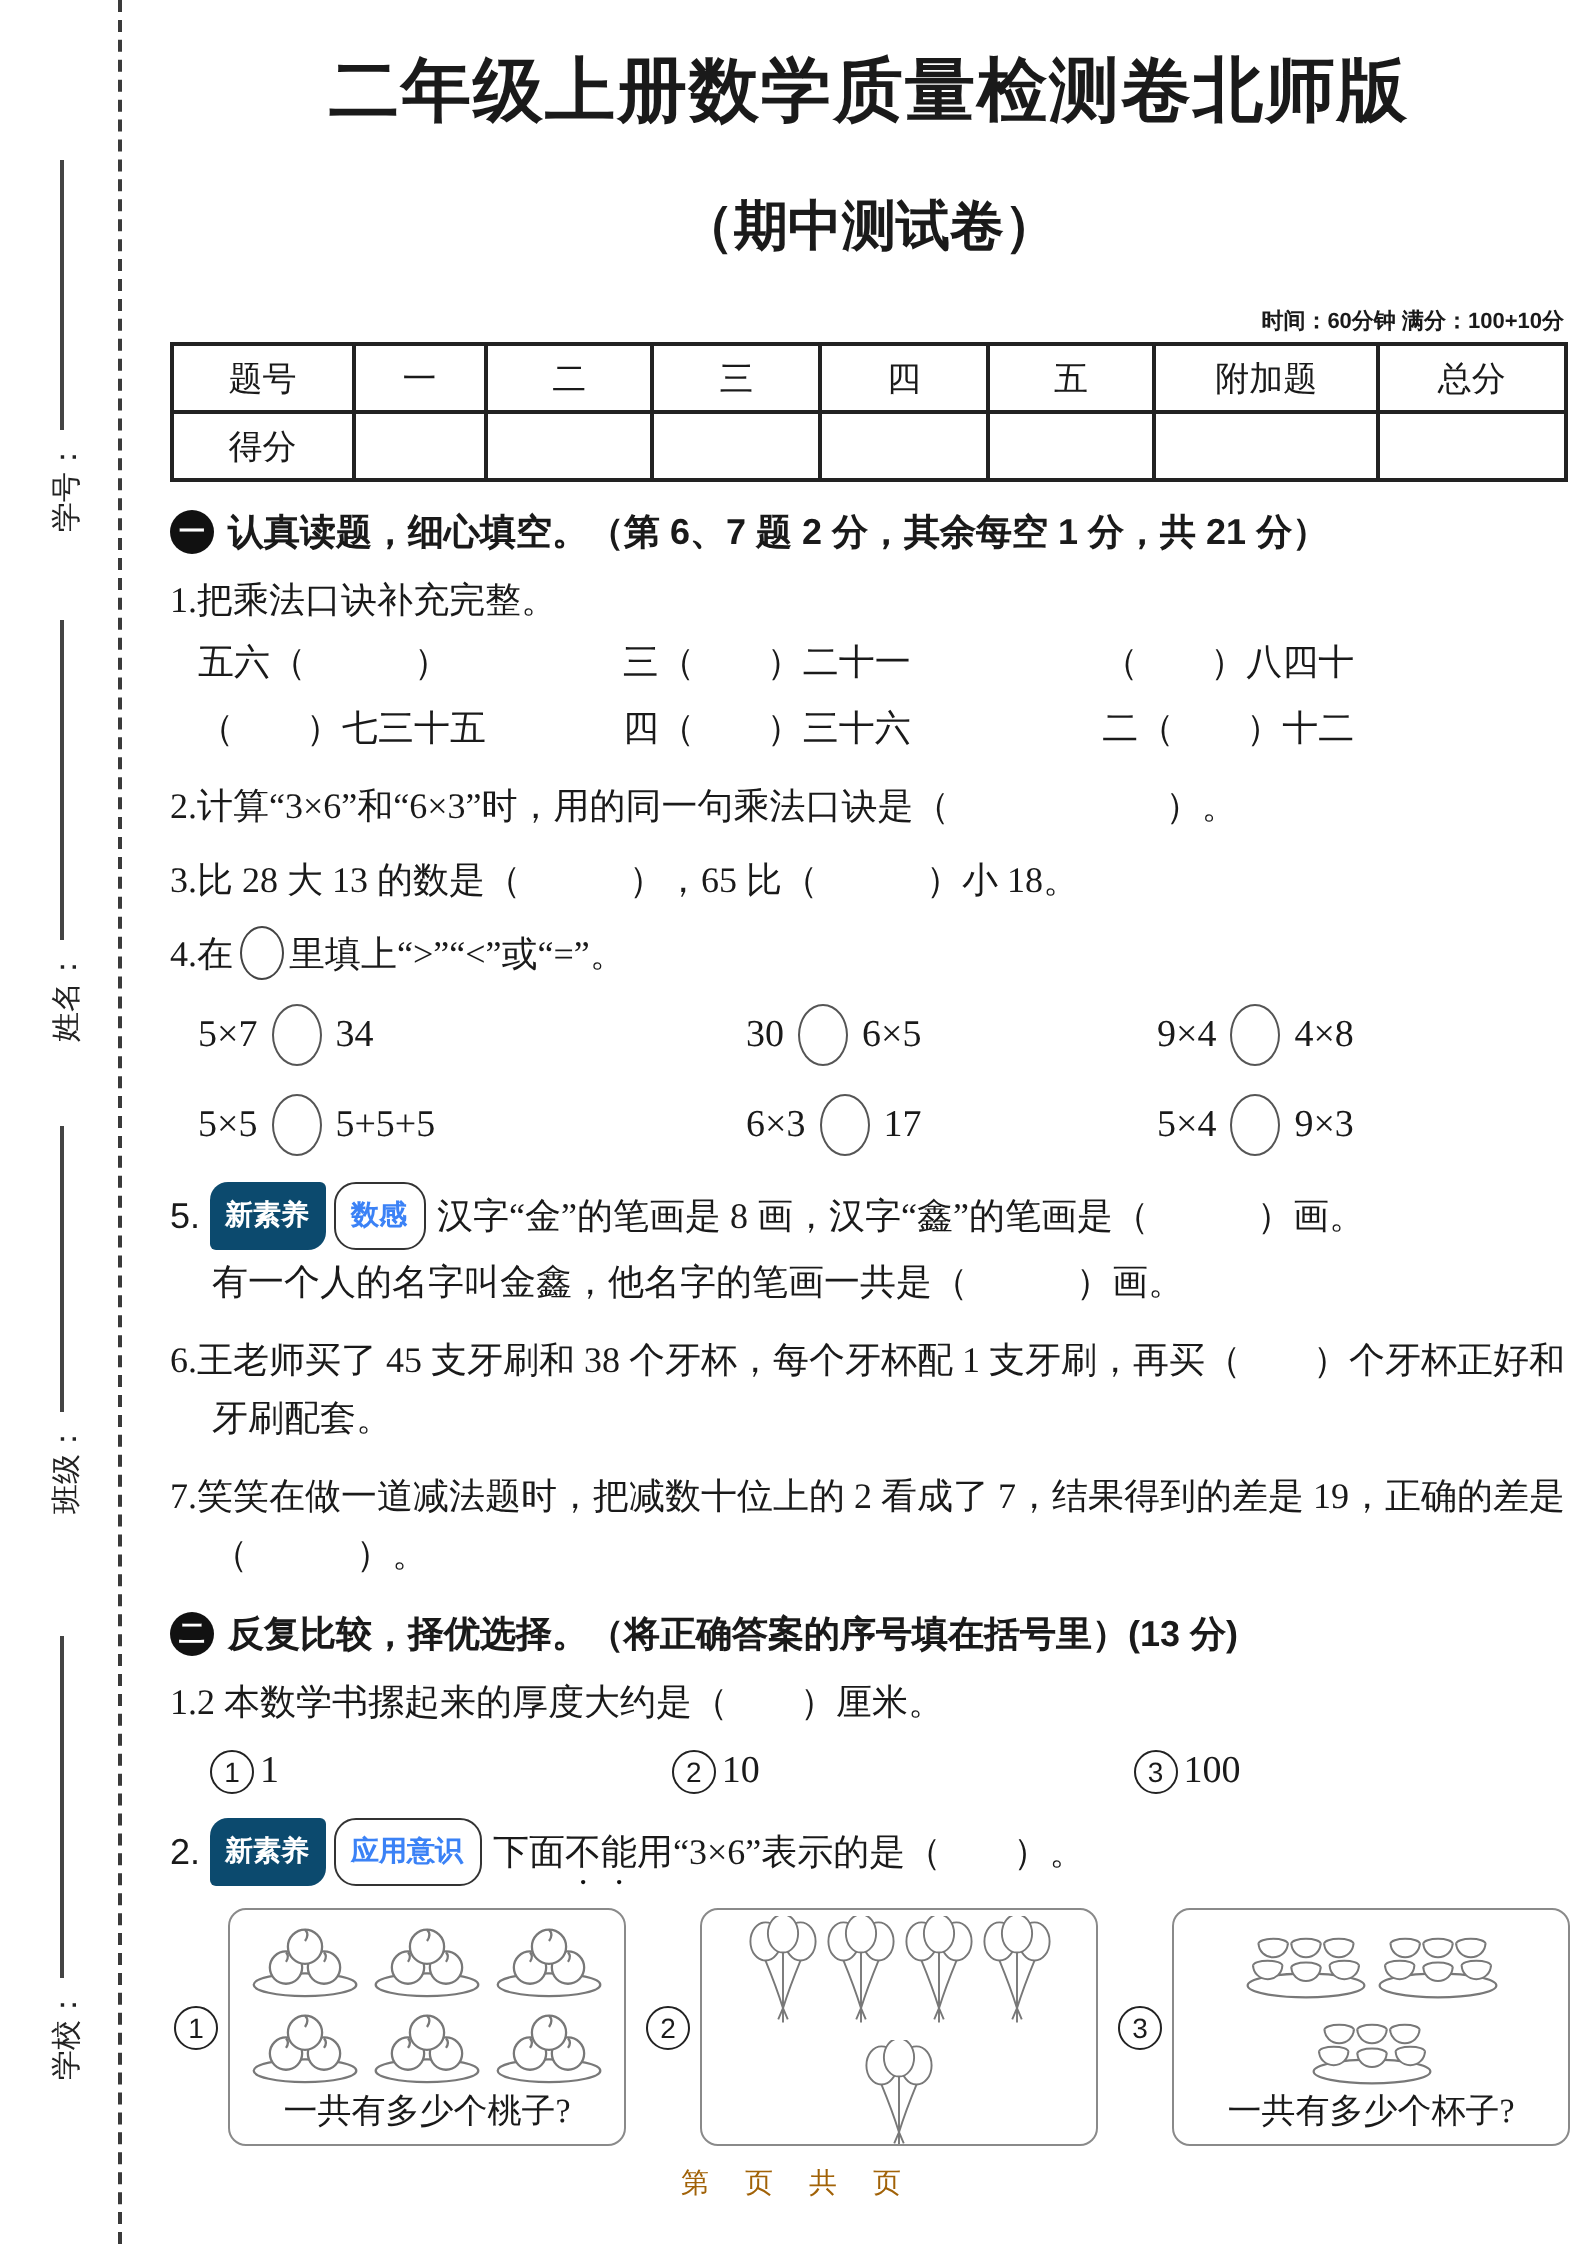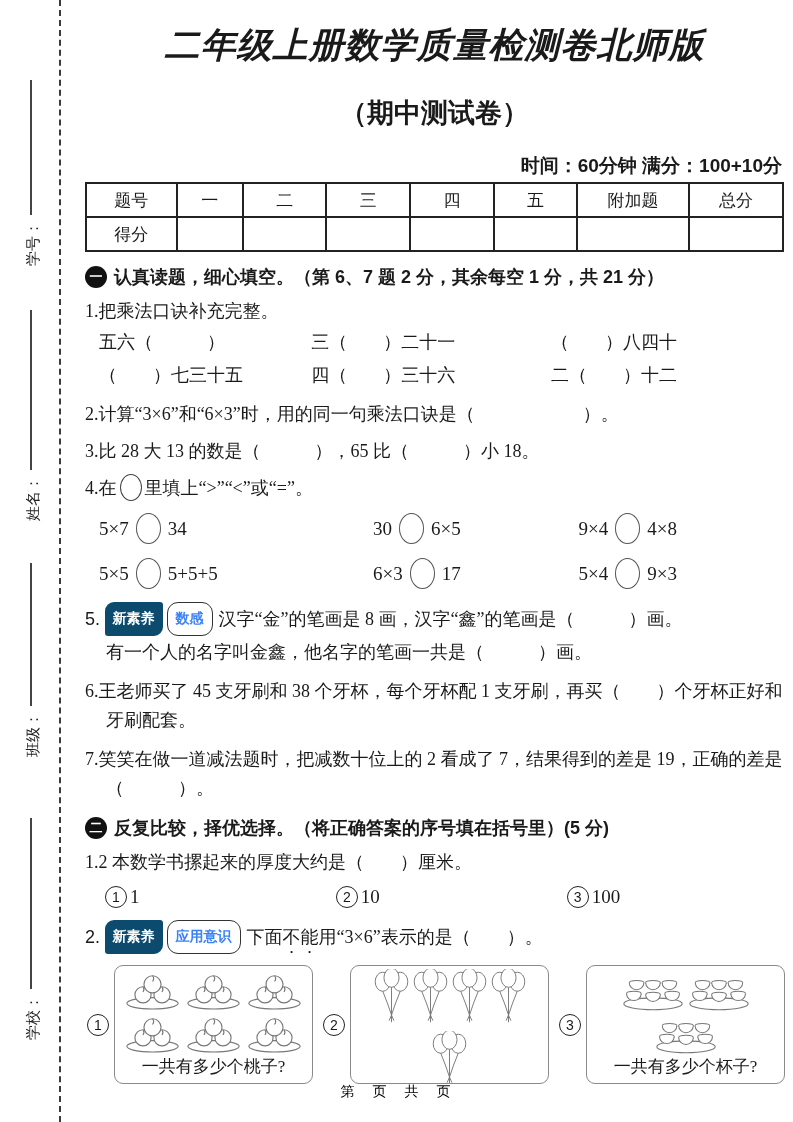--- a/index.html
+++ b/index.html
@@ -12,23 +12,23 @@
                border-left:2px dashed #3a3a3a; }
   .mlabel { position:absolute; left:16px; height:34px;
             transform:rotate(-90deg); transform-origin:top left;
             display:flex; align-items:center; gap:6px;
             font-size:15px; color:#222; }
   .mlabel .mline { flex:1; border-bottom:2px solid #444; height:2px; margin-bottom:4px; }
 
   
   .main { position:absolute; left:85px; right:9px; top:0; }
 
-  .title { text-align:center; font-size:35px; font-weight:800; letter-spacing:1px; margin-top:22px;font-style:italic; }
+  .title { text-align:center; font-size:35px; font-weight:800; letter-spacing:1px; margin-top:22px; }
   .subtitle { text-align:center; font-size:27px; font-weight:800; margin-top:26px; }
-  .time-info { text-align:right; font-size:19px; font-weight:700; margin-top:22px; padding-right:2px; }
+  .time-info { text-align:right; font-size:11px; font-weight:700; margin-top:22px; padding-right:2px; }
 
   table.score { width:100%; border-collapse:collapse; margin-top:3px;
                 table-layout:fixed; }
   table.score th, table.score td { border:2px solid #222; height:34px;
                 text-align:center; font-size:17px; font-weight:400; }
   table.score col.c0{width:13%;} table.score col.c1{width:9.5%;}
   table.score col.cm{width:12%;} table.score col.c6{width:16%;} table.score col.c7{width:13.5%;}
 
   .sec-head { display:flex; align-items:center; gap:7px; margin-top:13px;
               font-size:18px; font-weight:800; }
@@ -76,21 +76,21 @@
   .pic-opt { display:flex; align-items:center; gap:5px; }
   .pic-box { width:199px; height:119px; border:1.5px solid #8a8a8a; border-radius:9px;
              display:flex; flex-direction:column; overflow:hidden; background:#fff; }
   .art { display:flex; flex-wrap:wrap; justify-content:center; align-items:center;
          column-gap:4px; flex:1; padding:3px 4px 0; }
   .art svg { display:block; }
   .cap { font-size:17px; line-height:24px; text-align:center; padding-bottom:4px;
          font-family:"Liberation Serif","DejaVu Serif",serif; }
 
   .footer { position:absolute; left:0; right:0; bottom:21px; text-align:center;
-            font-size:14px; letter-spacing:2px; color:#000000; }
+            font-size:14px; letter-spacing:2px; color:#a16207; }
 </style>
 </head>
 <body>
 
 <div class="dash-line"></div>
 
 <div class="mlabel" style="top:266px; width:186px;">
   <span>学号：</span>
   <span class="mline"></span>
 </div>
@@ -203,21 +203,21 @@
     </div>
 
   <div class="q kai" style="margin-top:13px;"><span class="num">5.</span>&nbsp;<span class="badge-dark">新素养</span><span class="badge-line">数感</span><span>汉字“金”的笔画是 8 画，汉字“鑫”的笔画是（　　　）画。</span></div>
   <div class="q kai cont" style="margin-top:2px;">有一个人的名字叫金鑫，他名字的笔画一共是（　　　）画。</div>
 
   <div class="q kai" style="margin-top:10px;">6.王老师买了 45 支牙刷和 38 个牙杯，每个牙杯配 1 支牙刷，再买（　　）个牙杯正好和牙刷配套。</div>
   <div class="q kai" style="margin-top:10px;">7.笑笑在做一道减法题时，把减数十位上的 2 看成了 7，结果得到的差是 19，正确的差是（　　　）。</div>
 
   <div class="sec-head">
     <span class="sec-circ">二</span>
-    <span>反复比较，择优选择。（将正确答案的序号填在括号里）(5 分)</span>
+    <span>反复比较，择优选择。（将正确答案的序号填在括号里）(13 分)</span>
   </div>
 
   <div class="q kai">1.2 本数学书摞起来的厚度大约是（　　）厘米。</div>
   <div class="opts kai">
       <div class="opt">
         <span class="circ">1</span>
         <span>1</span>
       </div>
       <div class="opt">
         <span class="circ">2</span>

